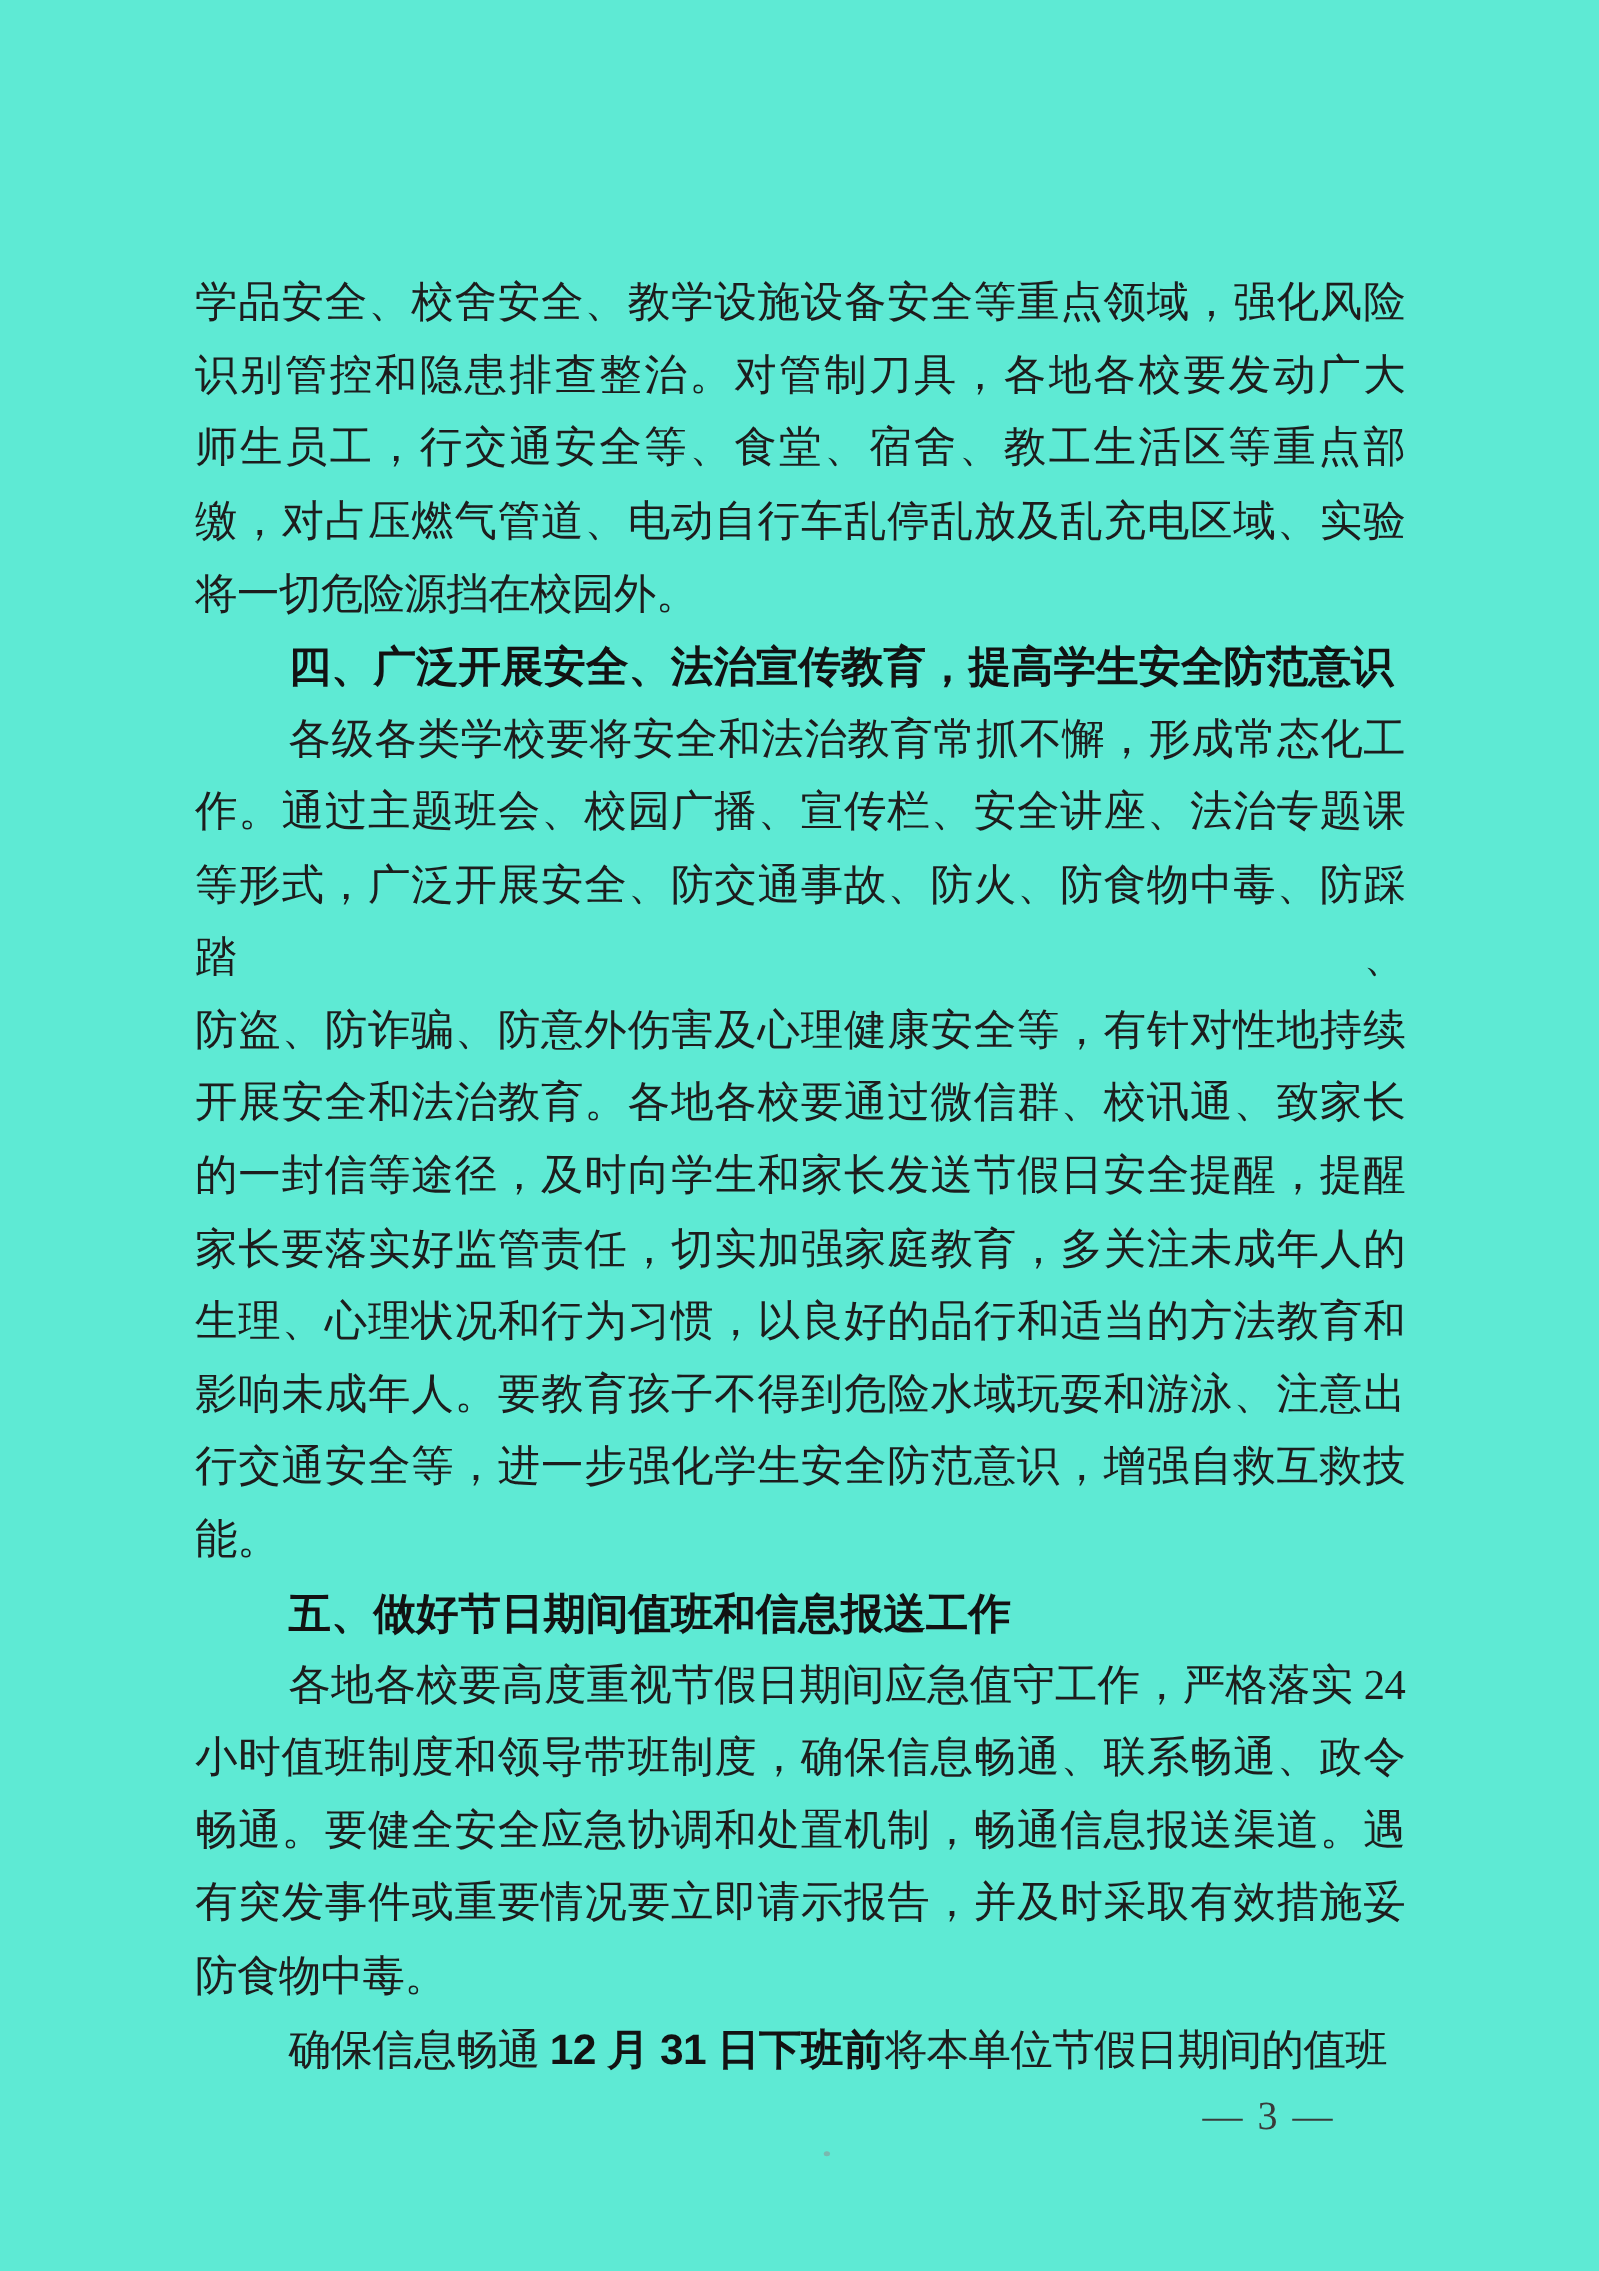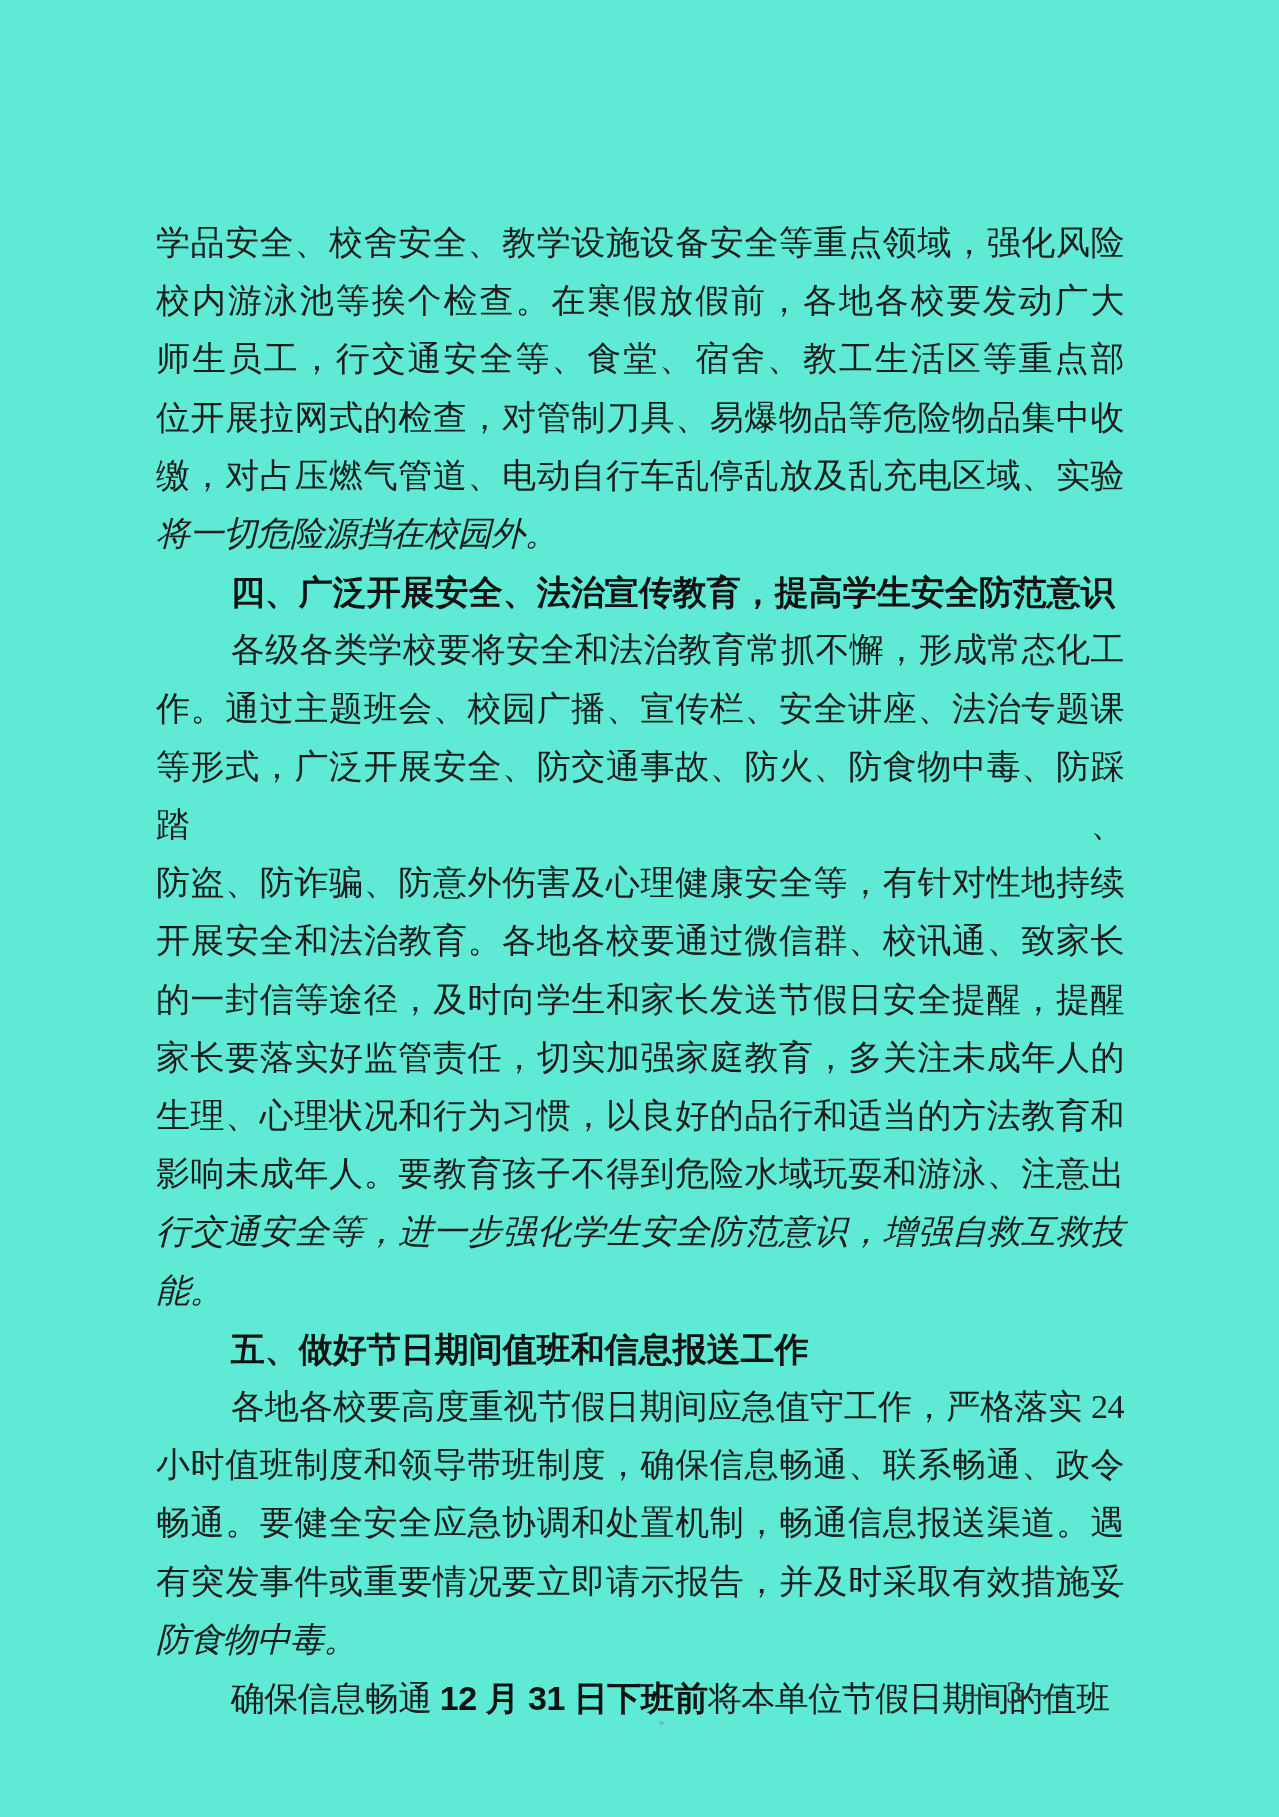--- a/index.html
+++ b/index.html
@@ -22,21 +22,20 @@
     font-size: 34px;
     line-height: 58.2px;
     letter-spacing: -0.5px;
     text-align: justify;
     text-align-last: justify;
     color: #1d1d1d;
     white-space: pre-wrap;
   }
   .line.end {
     text-align-last: left;
-    font-style: italic;
   }
   .line.body-indent {
     text-indent: 2.2em;
   }
   .line.indent-end {
     text-indent: 2.2em;
     text-align-last: left;
     white-space: nowrap;
   }
   .line.heading {
@@ -73,23 +72,22 @@
     border-radius: 50%;
     opacity: 0.55;
   }
 </style>
 </head>
 <body>
 
 <div class="page">
   <div class="content">
       <div class="line body"><span>学品安全、校舍安全、教学设施设备安全等重点领域，强化风险</span></div>
-      <div class="line body"><span>校内游泳池等挨个检查。在寒假放假前，各地各校要发动广大</span></div>
+      <div class="line body"><span>识别管控和隐患排查整治。对管制刀具，各地各校要发动广大</span></div>
       <div class="line body"><span>师生员工，行交通安全等、食堂、宿舍、教工生活区等重点部</span></div>
-      <div class="line body"><span>位开展拉网式的检查，对管制刀具、易爆物品等危险物品集中收</span></div>
       <div class="line body"><span>缴，对占压燃气管道、电动自行车乱停乱放及乱充电区域、实验</span></div>
       <div class="line body end"><span>将一切危险源挡在校园外。</span></div>
       <div class="line heading"><span>四、广泛开展安全、法治宣传教育，提高学生安全防范意识</span></div>
       <div class="line body body-indent"><span>各级各类学校要将安全和法治教育常抓不懈，形成常态化工</span></div>
       <div class="line body"><span>作。通过主题班会、校园广播、宣传栏、安全讲座、法治专题课</span></div>
       <div class="line body"><span>等形式，广泛开展安全、防交通事故、防火、防食物中毒、防踩踏、</span></div>
       <div class="line body"><span>防盗、防诈骗、防意外伤害及心理健康安全等，有针对性地持续</span></div>
       <div class="line body"><span>开展安全和法治教育。各地各校要通过微信群、校讯通、致家长</span></div>
       <div class="line body"><span>的一封信等途径，及时向学生和家长发送节假日安全提醒，提醒</span></div>
       <div class="line body"><span>家长要落实好监管责任，切实加强家庭教育，多关注未成年人的</span></div>

